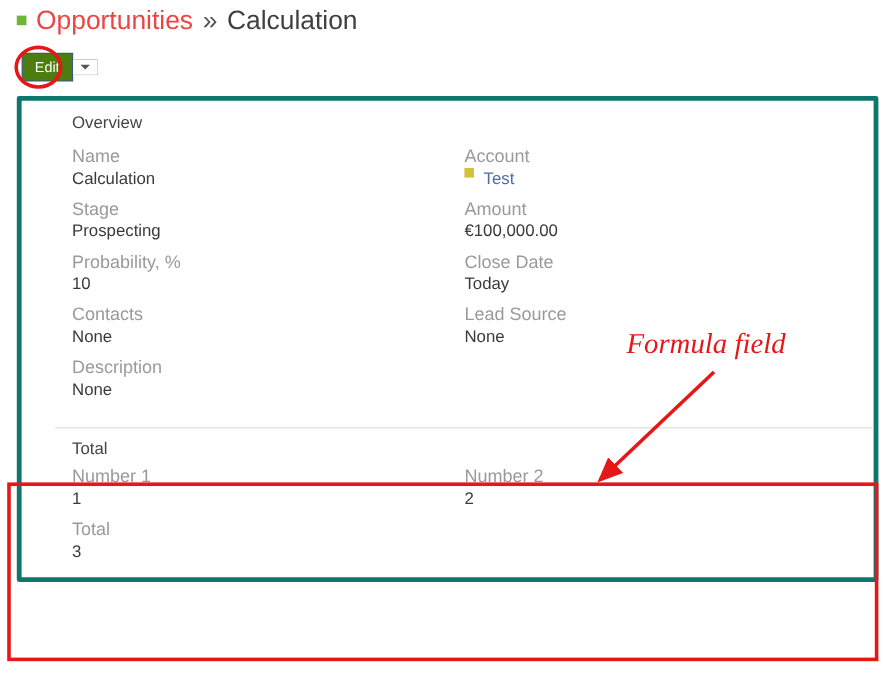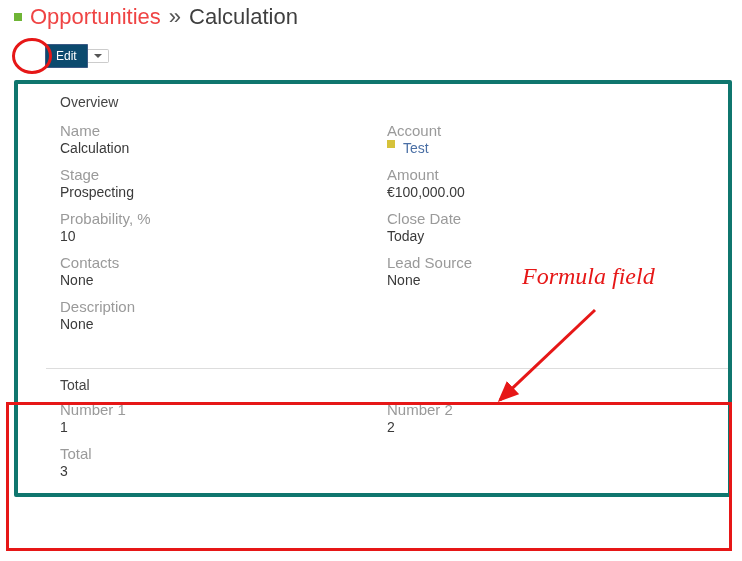--- a/index.html
+++ b/index.html
@@ -45,28 +45,27 @@
     position: absolute;
     left: -2px;
     top: -6px;
     width: 40px;
     height: 36px;
     border: 3px solid #e61717;
     border-radius: 50%;
     pointer-events: none;
   }
   .btn-edit {
-    background: #0c4a6e;
+    background: #4d7c0f;
     color: #fff;
     border: 1px solid #3b5a85;
     padding: 4px 10px;
     font-size: 12px;
     border-radius: 2px 0 0 2px;
     cursor: pointer;
-    margin-left: 27px;
   }
   .btn-caret {
     background: #fff;
     border: 1px solid #ccc;
     padding: 4px 6px;
     border-radius: 0 2px 2px 0;
     cursor: pointer;
     border-left: none;
     display: flex;
     align-items: center;
@@ -108,37 +107,37 @@
     color: #3a3a3a;
     font-size: 14px;
   }
   .field-value.link { color: #4a6fa5; }
   .account-line {
     display: flex;
     align-items: flex-start;
     gap: 8px;
   }
   .total-panel {
-    margin-top: 16px;
+    margin-top: 4px;
     border-top: 1px solid #ddd;
     padding: 8px 14px 10px 14px;
   }
   .red-box {
     position: absolute;
     left: 6px;
     top: 402px;
     width: 726px;
     height: 149px;
     border: 3px solid #e61717;
     pointer-events: none;
   }
   .annotation {
     position: absolute;
     left: 522px;
-    top: 263px;
+    top: 274px;
     color: #e61717;
     font-family: "Comic Sans MS", "Brush Script MT", cursive;
     font-size: 24px;
     font-style: italic;
     pointer-events: none;
   }
   .arrow-svg {
     position: absolute;
     left: 480px;
     top: 300px;

